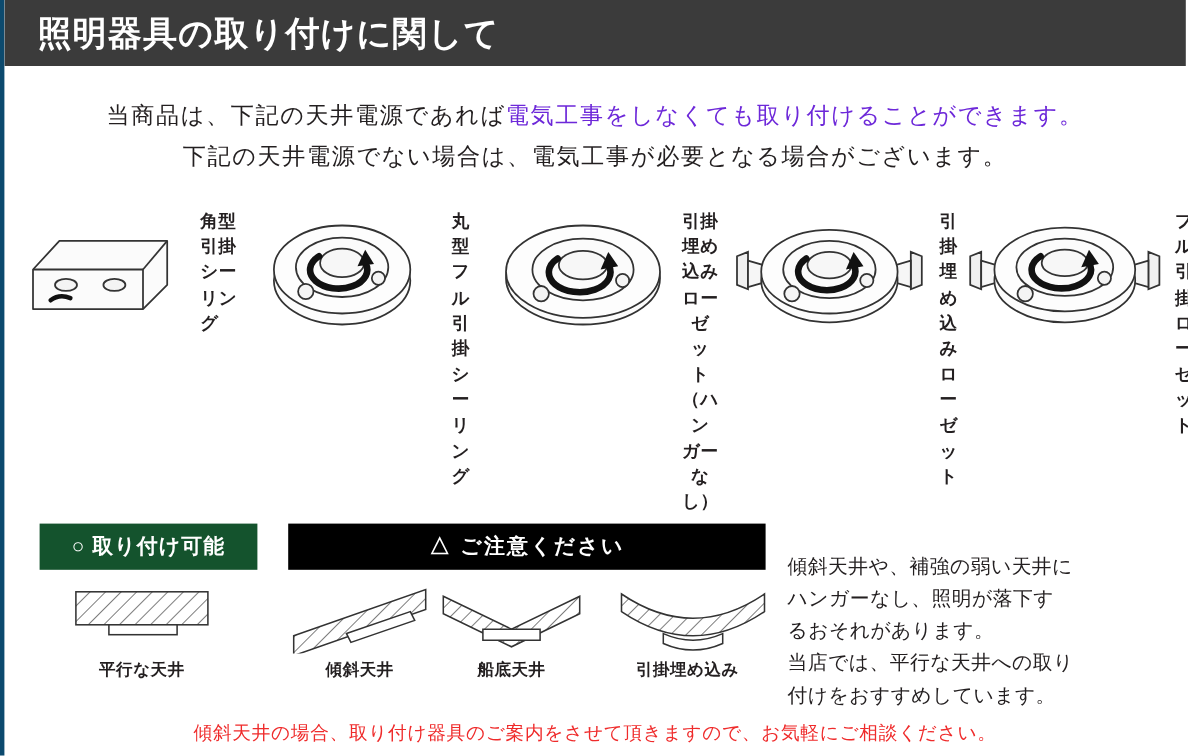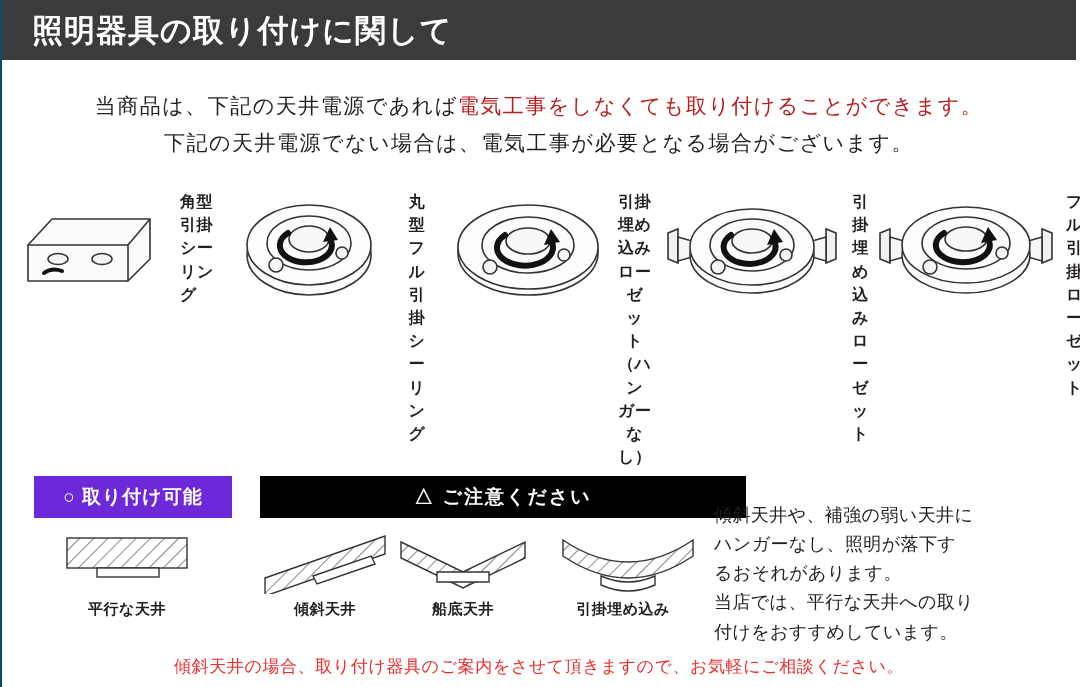--- a/index.html
+++ b/index.html
@@ -10,21 +10,21 @@
   body {
     font-family: "Liberation Sans", sans-serif;
     color: #231f20;
   }
   #page {
     position: relative;
     width: 1080px;
     height: 687px;
     background: #ffffff;
     overflow: hidden;
-    border-left: 2px solid #0c4a6e;
+    border-left: 4px solid #0c4a6e;
     box-sizing: border-box;
   }
   
   .header {
     position: absolute;
     left: 0; top: 0;
     width: 1074px;
     height: 60px;
     background: #3b3b3b;
     display: flex;
@@ -44,21 +44,21 @@
     left: 0; top: 88px;
     width: 1074px;
     text-align: center;
   }
   .intro-line {
     font-size: 21px;
     letter-spacing: 1.5px;
     line-height: 1.75;
     white-space: nowrap;
   }
-  .intro-line .red { color: #b91c1c; }
+  .intro-line .red { color: #6d28d9; }
   
   .sockets {
     position: absolute;
     left: 0; top: 190px;
     width: 1074px;
     display: flex;
   }
   .socket {
     width: 206px;
     margin-left: 8px;
@@ -92,33 +92,33 @@
     position: absolute;
     left: 0; top: 460px;
     width: 1074px;
     height: 227px;
   }
   .badge-ok {
     position: absolute;
     left: 32px; top: 16px;
     width: 198px;
     height: 42px;
-    background: #6d28d9;
+    background: #14532d;
     color: #ffffff;
     font-size: 19px;
     font-weight: bold;
     letter-spacing: 1px;
     display: flex;
     align-items: center;
     justify-content: center;
   }
   .badge-warn {
     position: absolute;
     left: 258px; top: 16px;
-    width: 486px;
+    width: 434px;
     height: 42px;
     background: #000000;
     color: #ffffff;
     font-size: 19px;
     font-weight: bold;
     letter-spacing: 2px;
     display: flex;
     align-items: center;
     justify-content: center;
   }

